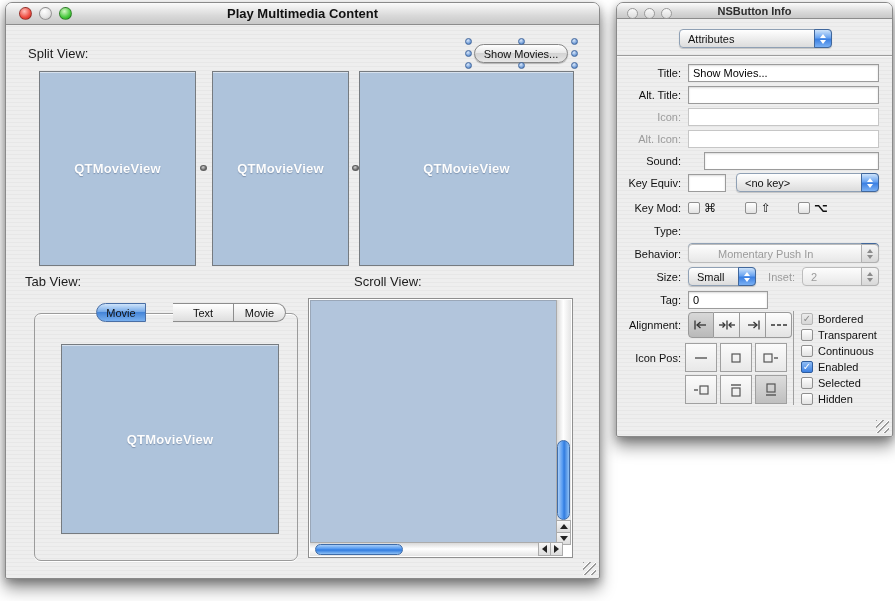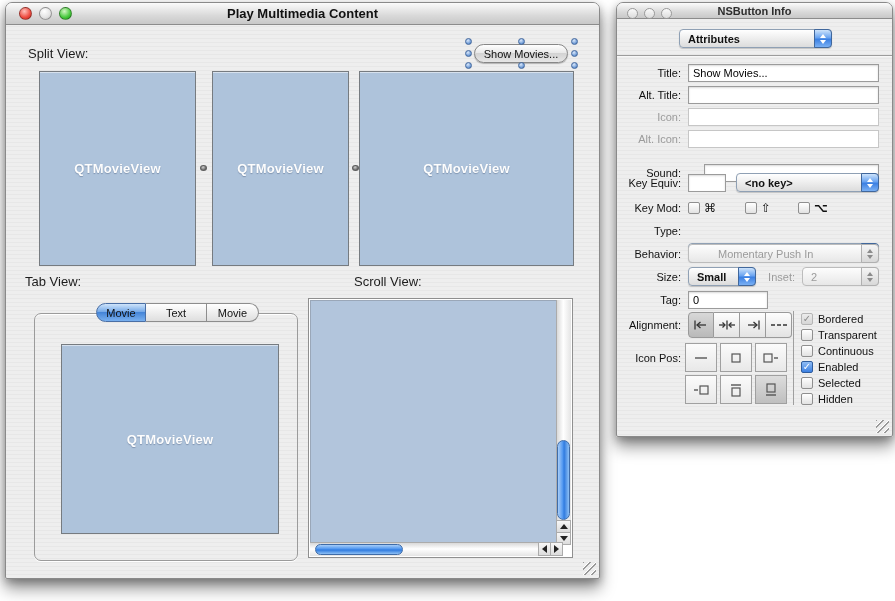--- a/index.html
+++ b/index.html
@@ -92,21 +92,21 @@
   .ilabel { width:71px; text-align:right; padding-right:7px; font-size:11px; color:#111; flex:none; }
   .ilabel.dim, .dimtext { color:#9b9b9b; }
   .ifield { flex:1; height:18px; border:1px solid #9b9b9b; background:#fff; font-size:11px;
             padding:0 4px; box-shadow:inset 0 1px 2px rgba(0,0,0,.15); outline:none;
             font-family:"Liberation Sans",sans-serif; min-width:0; }
   .ifield:disabled { border-color:#c6c6c6; background:#fff; box-shadow:none; }
 
   .popup { position:relative; height:19px; border:1px solid #8fa0b4; border-radius:4px;
            background:linear-gradient(#ffffff,#dcdcdc);
            display:flex; align-items:center; padding:0 20px 0 8px; font-size:11px;
-           font-weight:bold; color:#111; box-shadow:0 1px 1px rgba(0,0,0,.18); }
+           font-weight:normal; color:#111; box-shadow:0 1px 1px rgba(0,0,0,.18); }
   .popup .cap { position:absolute; right:-1px; top:-1px; bottom:-1px; width:18px;
                 border-radius:0 4px 4px 0; border:1px solid #40679c;
                 background:linear-gradient(#cde3fb,#6aa4f1 45%,#3c80e2 55%,#7ab0f4);
                 display:flex; flex-direction:column; align-items:center; justify-content:center; gap:2px; }
   .cap .u { width:0; height:0; border-left:3px solid transparent; border-right:3px solid transparent; border-bottom:4px solid #fff; }
   .cap .d { width:0; height:0; border-left:3px solid transparent; border-right:3px solid transparent; border-top:4px solid #fff; }
   .popup.disabled { border-color:#bcbcbc; color:#9b9b9b; font-weight:normal;
                     background:linear-gradient(#fdfdfd,#e7e7e7); box-shadow:none; }
   .popup.disabled .cap { border-color:#b0b0b0; background:linear-gradient(#f5f5f5,#d8d8d8); }
   .popup.disabled .cap .u { border-bottom-color:#8b8b8b; }
@@ -175,21 +175,21 @@
     </div>
     <div class="dimple" style="left:346px; top:162px;"></div>
     <div class="qt-panel" style="left:353px; top:68px; width:215px; height:195px;">
       <span class="qt-text">QTMovieView</span>
     </div>
 
     <div class="mw-label" style="left:19px; top:271px;">Tab View:</div>
     <div class="tabbox" style="left:28px; top:310px; width:264px; height:248px;"></div>
     <div class="tabstrip" style="left:90px; top:300px;">
       <div class="tab first selected" style="width:50px;">Movie</div>
-      <div class="tab" style="width:61px;">Text</div>
+      <div class="tab" style="width:61px;margin-left:27px;">Text</div>
       <div class="tab last" style="width:52px;">Movie</div>
     </div>
     <div class="qt-panel" style="left:55px; top:341px; width:218px; height:190px;">
       <span class="qt-text">QTMovieView</span>
     </div>
 
     <div class="mw-label" style="left:300px; top:271px;margin-left:48px;">Scroll View:</div>
     <div class="scrollframe" style="left:302px; top:295px; width:265px; height:260px;">
       <div class="sv-content" style="width:248px; height:244px;"></div>
 
@@ -246,21 +246,21 @@
     <div class="irow" style="top:104px;">
       <span class="ilabel dim">Icon:</span>
       <input class="ifield" type="text" disabled="" value="" style="">
     </div>
 
     <div class="irow" style="top:126px;">
       <span class="ilabel dim">Alt. Icon:</span>
       <input class="ifield" type="text" disabled="" value="" style="">
     </div>
 
-    <div class="irow" style="top:160px;gap:16px;">
+    <div class="irow" style="top:148px;gap:16px;">
       <span class="ilabel">Sound:</span>
       <input class="ifield" type="text" value="" style="">
     </div>
 
     <div class="irow" style="top:170px;">
       <span class="ilabel">Key Equiv:</span>
       <input class="ifield" type="text" style="flex: 0 0 auto; width: 38px;" value="">
       <div class="popup" style="flex:1; margin-left:10px;">
         <span>&lt;no key&gt;</span>
         <span class="cap">

